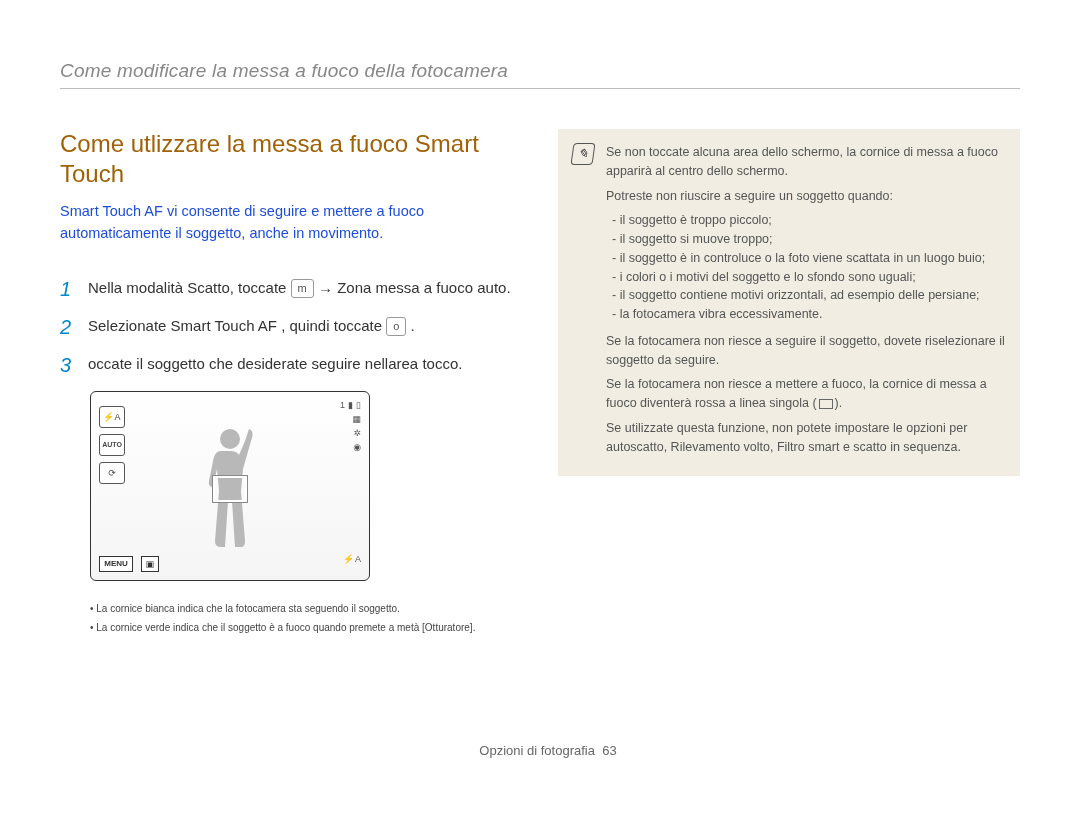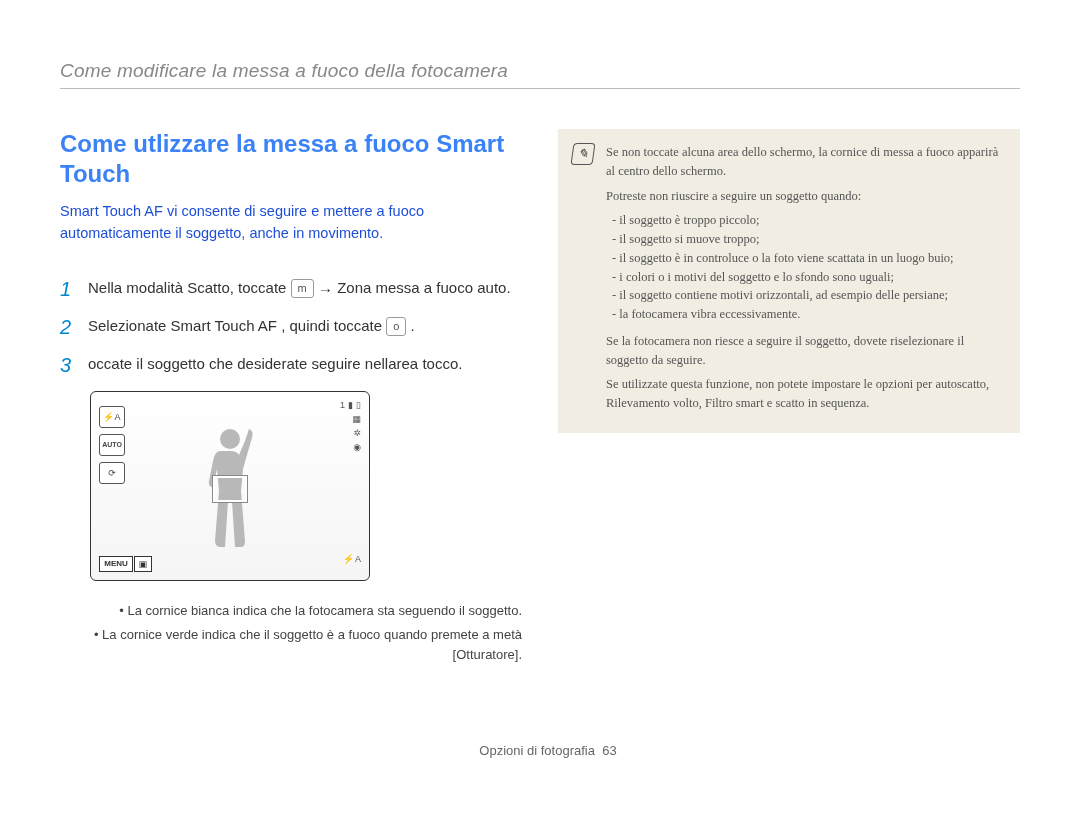--- a/index.html
+++ b/index.html
@@ -2,46 +2,46 @@
 <html><head>
 <meta charset="utf-8">
 <style>
   * { box-sizing: border-box; margin: 0; padding: 0; }
   html, body { width: 1080px; height: 815px; background: #fff; font-family: Arial, Helvetica, sans-serif; color: #333; }
   .page { width: 1080px; height: 776px; padding: 60px 60px 27px 60px; position: relative; }
   .header-title { color: #888; font-size: 19px; font-weight: 300; font-style: italic; letter-spacing: 0.2px; }
   .header-rule { border: none; border-top: 1px solid #bbb; margin-top: 6px; }
   .content { display: flex; gap: 36px; margin-top: 40px; }
   .col { flex: 1 1 0; }
-  .section-title { color: #3b82f6; font-size: 24px; font-weight: 700; line-height: 1.25; margin-bottom: 12px; }
+  .section-title { color: #a16207; font-size: 24px; font-weight: 400; line-height: 1.25; margin-bottom: 12px; }
   .intro { color: #1d4ed8; font-size: 14.5px; line-height: 1.5; margin-bottom: 32px; }
   .step { display: flex; gap: 12px; margin-bottom: 14px; }
   .step-num { color: #0088cc; font-style: italic; font-size: 20px; font-weight: 400; width: 16px; flex: 0 0 16px; line-height: 1.2; }
   .step-text { color: #333; font-size: 15px; line-height: 1.5; }
   .bold { font-weight: 400; }
   .icon-glyph { display: inline-block; border: 1px solid #999; border-radius: 3px; padding: 0 6px; font-size: 11px; background: #fff; color: #555; vertical-align: middle; }
   .camera-preview { width: 280px; height: 190px; border: 1.5px solid #333; border-radius: 6px; margin: 10px 0 20px 30px; position: relative; background: linear-gradient(#fff, #f5f5f5); }
   .cam-left-icons { position: absolute; left: 8px; top: 14px; display: flex; flex-direction: column; gap: 6px; }
   .cam-btn { width: 26px; height: 22px; border: 1px solid #555; border-radius: 3px; background: #fff; font-size: 9px; display:flex; align-items:center; justify-content:center; color:#444;}
-  .cam-menu-row { position: absolute; left: 8px; bottom: 8px; display: flex; gap: 1px; }
+  .cam-menu-row { position: absolute; left: 8px; bottom: 8px; display: flex; gap: 8px; }
   .cam-menu { width: 34px; height: 16px; border: 1px solid #333; background:#fff; font-size:8px; font-weight:bold; display:flex;align-items:center;justify-content:center; }
   .cam-play { width: 18px; height: 16px; border: 1px solid #333; background:#fff; font-size:9px; display:flex;align-items:center;justify-content:center; }
   .person { position: absolute; left: 50%; top: 50%; transform: translate(-50%,-50%); }
   .person svg { display:block; }
   .focus-frame { position:absolute; width:34px; height:26px; border:2px solid #fff; box-shadow:0 0 0 1px #888; left:50%; top:52%; transform:translate(-50%,-50%); }
   .cam-top-right { position:absolute; right:8px; top:8px; display:flex; flex-direction:column; gap:4px; align-items:flex-end; }
   .cam-top-right .ind { font-size:9px; color:#555; display:flex; align-items:center; gap:3px;}
   .cam-bot-right { position:absolute; right:8px; bottom:16px; font-size:9px; color:#555; }
-  .note-list { font-size: 13px; color:#444; line-height:1.55; margin-left: 30px; text-align: right; }
+  .note-list { font-size: 10px; color:#444; line-height:1.55; margin-left: 30px; }
   .note-list li { list-style: none; margin-bottom:4px; }
   .note-list li::before { content: "•  "; color:#444; }
   .note-box { background: #f1ede2; padding: 14px 14px 14px 14px; display:flex; gap:10px; }
   .note-icon { flex: 0 0 24px; }
   .note-icon-inner { width:22px; height:22px; border:1.5px solid #555; border-radius:4px; display:flex; align-items:center; justify-content:center; font-size:13px; font-style:italic; font-family: Georgia, serif; color:#333; transform: skewX(-8deg);}
-  .note-body { font-size: 12.5px; color:#555; line-height:1.5;font-family:Liberation Serif, serif; }
+  .note-body { font-size: 12.5px; color:#555; line-height:1.5; }
   .note-body p { margin-bottom: 6px; }
   .note-body ul { margin: 2px 0 8px 6px; }
   .note-body ul li { list-style:none; }
   .note-body ul li::before { content: "-  "; }
   .inline-frame { display:inline-block; width:14px; height:10px; border:1.5px solid #666; vertical-align:middle; margin:0 2px; }
   .footer { position:absolute; bottom:18px; left:8px; width:100%; text-align:center; font-size:13px; color:#666; }
 </style>
 </head>
 <body>
 
@@ -135,20 +135,21 @@
           <p>Potreste non riuscire a seguire un soggetto quando:</p>
           <ul>
             <li>il soggetto è troppo piccolo;</li>
             <li>il soggetto si muove troppo;</li>
             <li>il soggetto è in controluce o la foto viene scattata in un luogo buio;</li>
             <li>i colori o i motivi del soggetto e lo sfondo sono uguali;</li>
             <li>il soggetto contiene motivi orizzontali, ad esempio delle persiane;</li>
             <li>la fotocamera vibra eccessivamente.</li>
           </ul>
           <p>Se la fotocamera non riesce a seguire il soggetto, dovete riselezionare il soggetto da seguire.</p>
+          <p>Se la fotocamera non riesce a mettere a fuoco, la cornice di messa a fuoco diventerà rossa a linea singola (<span class="inline-frame"></span>).</p>
           <p>Se utilizzate questa funzione, non potete impostare le opzioni per autoscatto, Rilevamento volto, Filtro smart e scatto in sequenza.</p>
         </div>
       </div>
     </div>
   </div>
 
   <div class="footer">
     <span>Opzioni di fotografia</span>&nbsp;&nbsp;<span>63</span>
   </div>
 </div>

